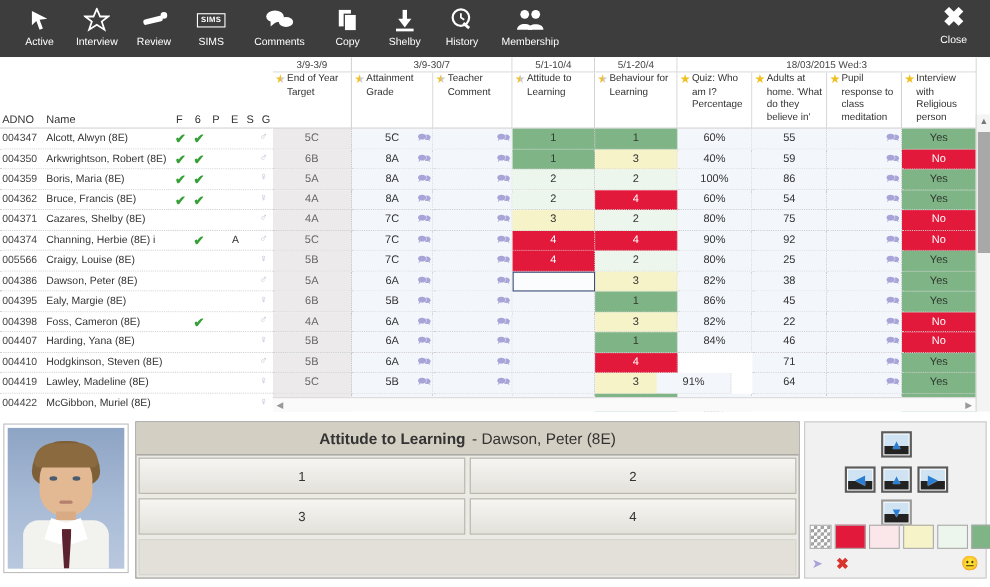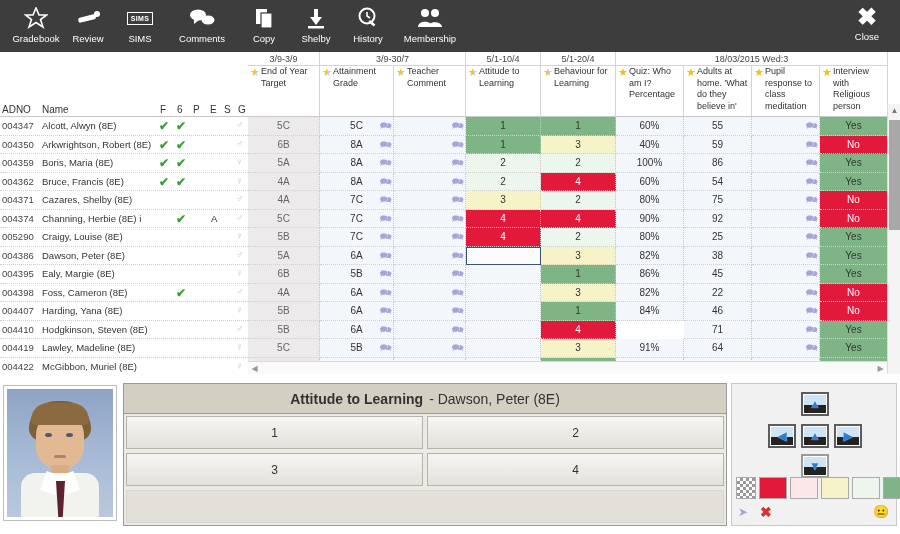--- a/index.html
+++ b/index.html
@@ -247,28 +247,36 @@
   #bb-bub { position: absolute; left: 6px; top: 2px; font-size: 12px; color: #a9a4d8; }
   #bb-x   { position: absolute; left: 28px; top: 1px; font-size: 14px; color: #d9342b; font-weight: bold; }
   #bb-sm  { position: absolute; right: 8px; top: 2px; font-size: 13px; line-height: 13px; }
 </style>
 </head>
 <body>
 
 <div id="toolbar">
   <div class="tb-items">
 
+    <div class="tb-item">
+      <span class="tb-ico">
+        <svg width="22" height="22" viewBox="0 0 22 22">
+            <path d="M4 3 L18 10 L11 11 L14 19 L11 20 L8 12 L4 16 Z" fill="#fff"></path>
+          </svg>
+      </span>
+      <span class="tb-lab">Active</span>
+    </div>
 
     <div class="tb-item">
       <span class="tb-ico">
         <svg width="24" height="22" viewBox="0 0 24 22">
             <path d="M12 1 L15 8 L22.5 8 L16.5 12.5 L19 20 L12 15.5 L5 20 L7.5 12.5 L1.5 8 L9 8 Z" fill="none" stroke="#fff" stroke-width="1.6"></path>
           </svg>
       </span>
-      <span class="tb-lab">Gradebook</span>
+      <span class="tb-lab">Interview</span>
     </div>
 
     <div class="tb-item">
       <span class="tb-ico">
         <svg width="26" height="20" viewBox="0 0 26 20">
             <rect x="3" y="8" width="18" height="5" rx="2" fill="#fff" transform="rotate(-14 12 10)"></rect>
             <circle cx="22" cy="6" r="3" fill="#fff"></circle>
           </svg>
       </span>
       <span class="tb-lab">Review</span>
@@ -393,21 +401,21 @@
           <span class="gsym" style="left: 236px;">♂</span>
         </div>
         <div class="lrow">
           <span class="adno">004374</span>
           <span class="nm">Channing, Herbie (8E) i</span>
           <span class="tick" style="left: 176px;">✔</span>
           <span class="ltr" style="left: 211px;">A</span>
           <span class="gsym" style="left: 236px;">♂</span>
         </div>
         <div class="lrow">
-          <span class="adno">005290</span>
+          <span class="adno">005566</span>
           <span class="nm">Craigy, Louise (8E)</span>
           <span class="gsym" style="left: 236px;">♀</span>
         </div>
         <div class="lrow">
           <span class="adno">004386</span>
           <span class="nm">Dawson, Peter (8E)</span>
           <span class="gsym" style="left: 236px;">♂</span>
         </div>
         <div class="lrow">
           <span class="adno">004395</span>
@@ -671,21 +679,21 @@
           <div class="cell gy" style="left: 572px; width: 68px;"><span>Yes</span></div>
         </div>
         <div class="rrow">
           <div class="cell ro" style="left: 0px; width: 72px;"><span>5C</span></div>
           <div class="cell" style="left: 72px; width: 74px;"><span>5B</span><span class="bub">🗪</span></div>
           <div class="cell" style="left: 146px; width: 72px;">
             <span class="bub">🗪</span>
           </div>
           <div class="cell" style="left: 218px; width: 75px;"></div>
           <div class="cell g3" style="left: 293px; width: 75px;"><span>3</span></div>
-          <div class="cell" style="left: 368px; width: 68px;"><span>91%</span></div>
+          <div class="cell" style="left: 349px; width: 68px;"><span>91%</span></div>
           <div class="cell" style="left: 436px; width: 68px;"><span>64</span></div>
           <div class="cell" style="left: 504px; width: 68px;">
             <span class="bub">🗪</span>
           </div>
           <div class="cell gy" style="left: 572px; width: 68px;"><span>Yes</span></div>
         </div>
         <div class="rrow">
           <div class="cell ro" style="left: 0px; width: 72px;"><span>6B</span></div>
           <div class="cell" style="left: 72px; width: 74px;"><span>6B</span><span class="bub">🗪</span></div>
           <div class="cell" style="left: 146px; width: 72px;">

